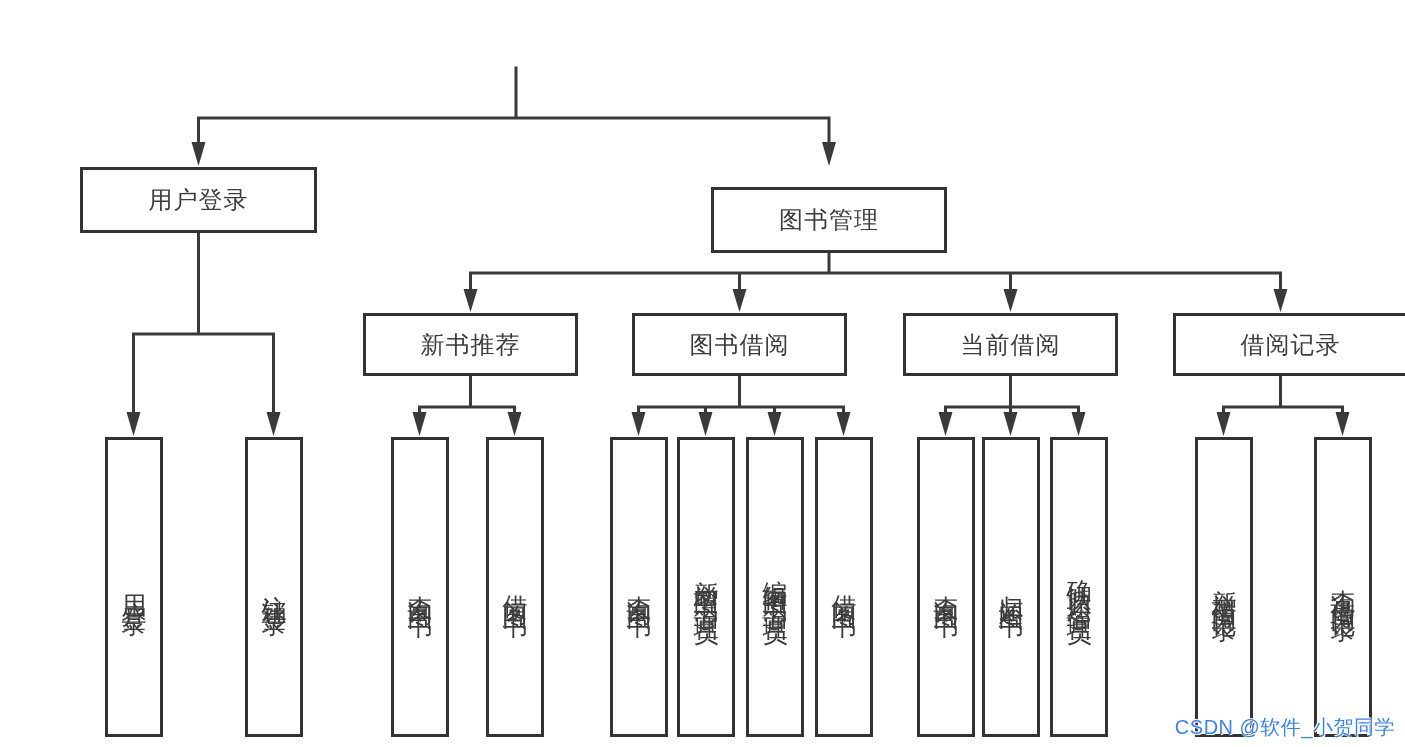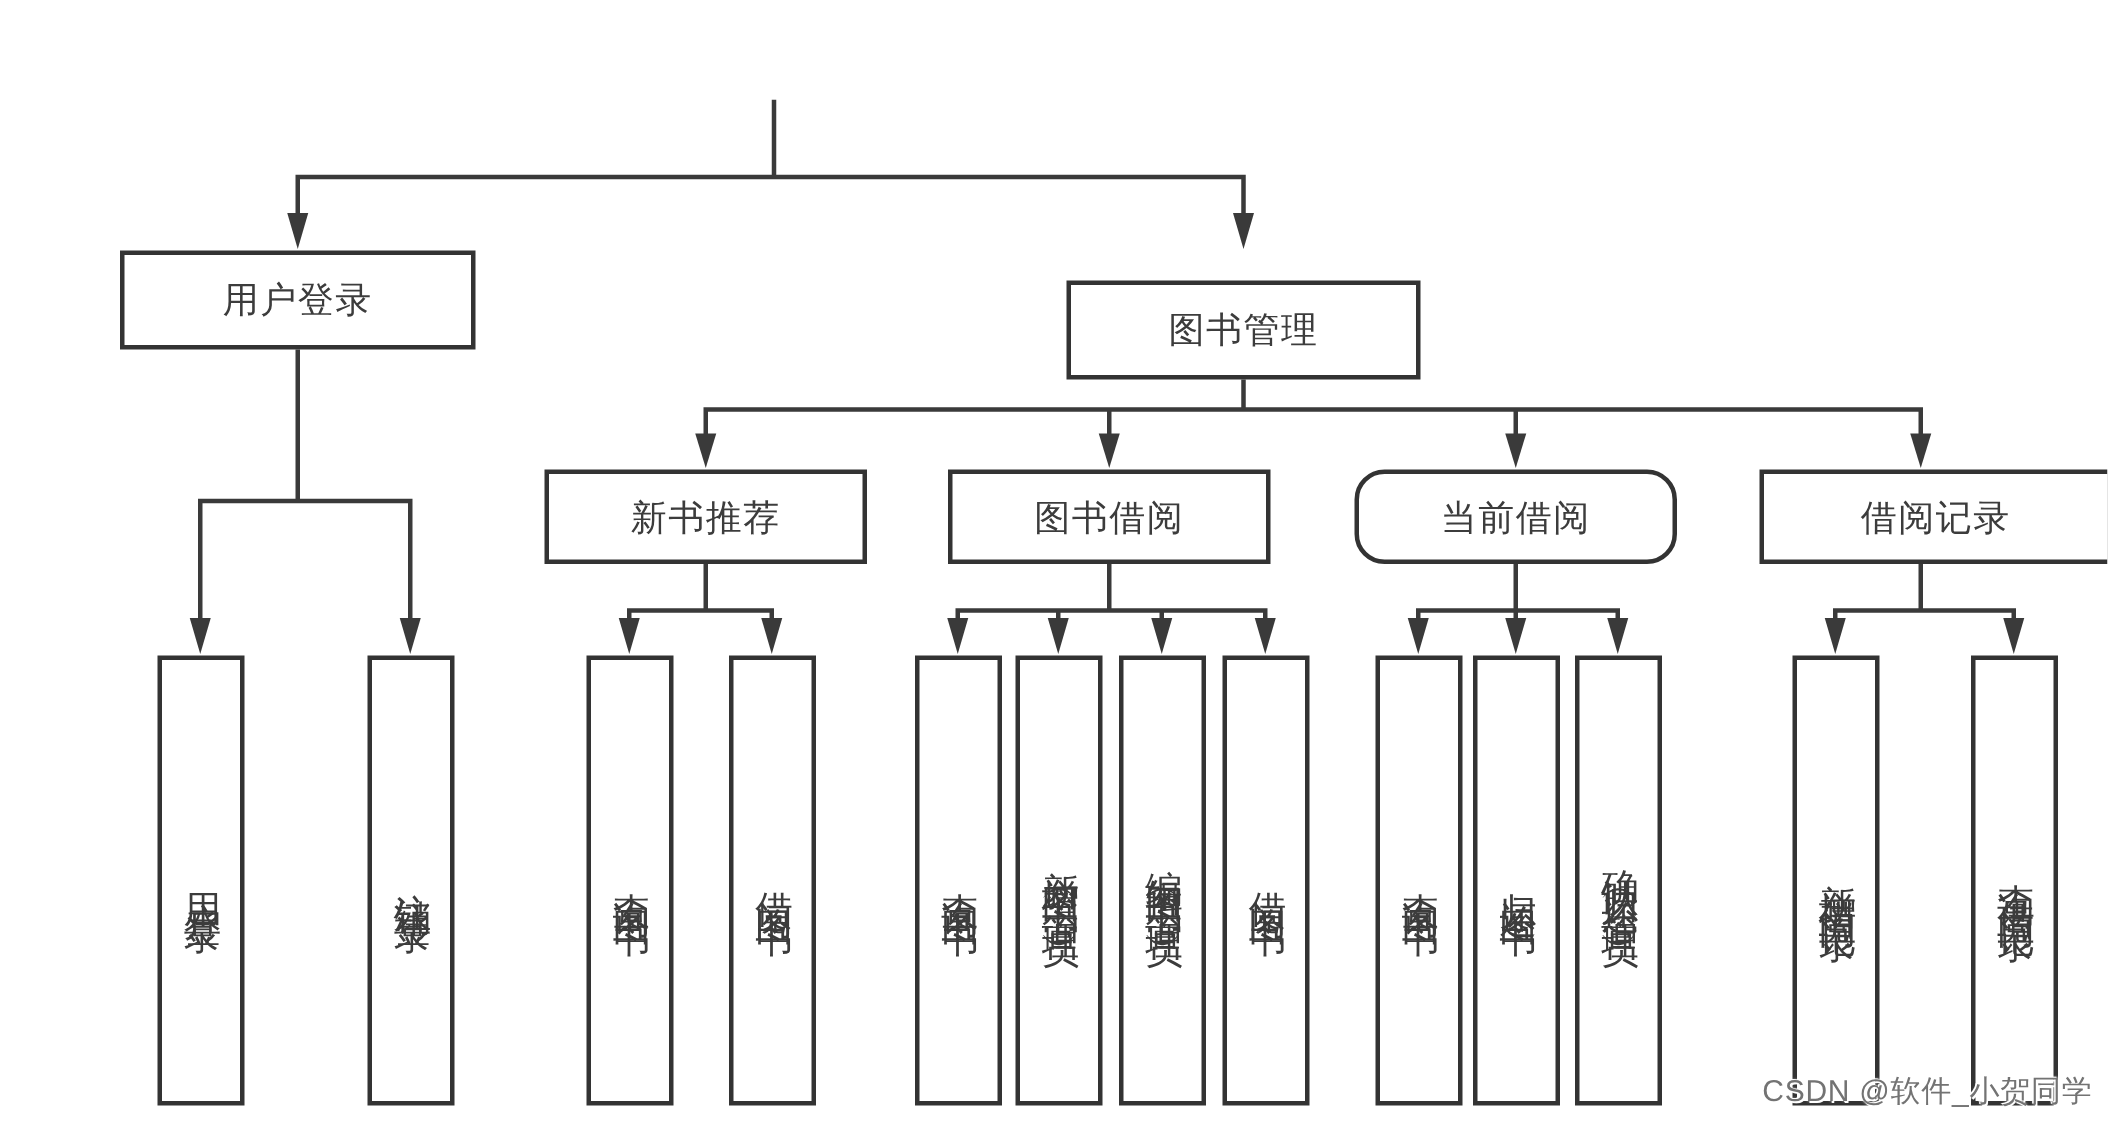--- a/index.html
+++ b/index.html
@@ -38,21 +38,21 @@
     letter-spacing: 6px;
     line-height: 1;
     white-space: nowrap;
   }
   #watermark {
     position: absolute;
     right: 10px;
     top: 714px;
     font-size: 20px;
     letter-spacing: 0.5px;
-    color: #737373;
+    color: #3b82f6;
     text-shadow: 0 0 2px #ffffff, 1px 1px 0 #ffffff, -1px -1px 0 #ffffff;
     z-index: 5;
   }
 </style>
 </head>
 <body>
 
 <div id="stage">
 
   <svg id="connectors" viewBox="0 0 1405 747" xmlns="http://www.w3.org/2000/svg">
@@ -104,21 +104,21 @@
       <polygon points="1335.5,412 1349.5,412 1342.5,436"></polygon>
     </g>
   </svg>
 
 
   <div class="box lvl" style="left:80px; top:167px; width:237px; height:66px;">用户登录</div>
   <div class="box lvl" style="left:711px; top:167px; width:236px; height:66px;margin-top:20px;">图书管理</div>
 
   <div class="box lvl" style="left:632px; top:313px; width:215px; height:63px;">图书借阅</div>
   <div class="box lvl" style="left:363px; top:313px; width:215px; height:63px;">新书推荐</div>
-  <div class="box lvl" style="left:903px; top:313px; width:215px; height:63px;border-radius:20px;">当前借阅</div>
+  <div class="box lvl" style="left:903px; top:313px; width:215px; height:63px;">当前借阅</div>
   <div class="box lvl" style="left:1173px; top:313px; width:235px; height:63px;">借阅记录</div>
 
   <div class="box leaf" style="left:105px; top:437px; width:58px; height:300px;">
     <span class="vtext">用户登录</span>
   </div>
   <div class="box leaf" style="left:245px; top:437px; width:58px; height:300px;">
     <span class="vtext">注销登录</span>
   </div>
 
   <div class="box leaf" style="left:391px; top:437px; width:58px; height:300px;">

